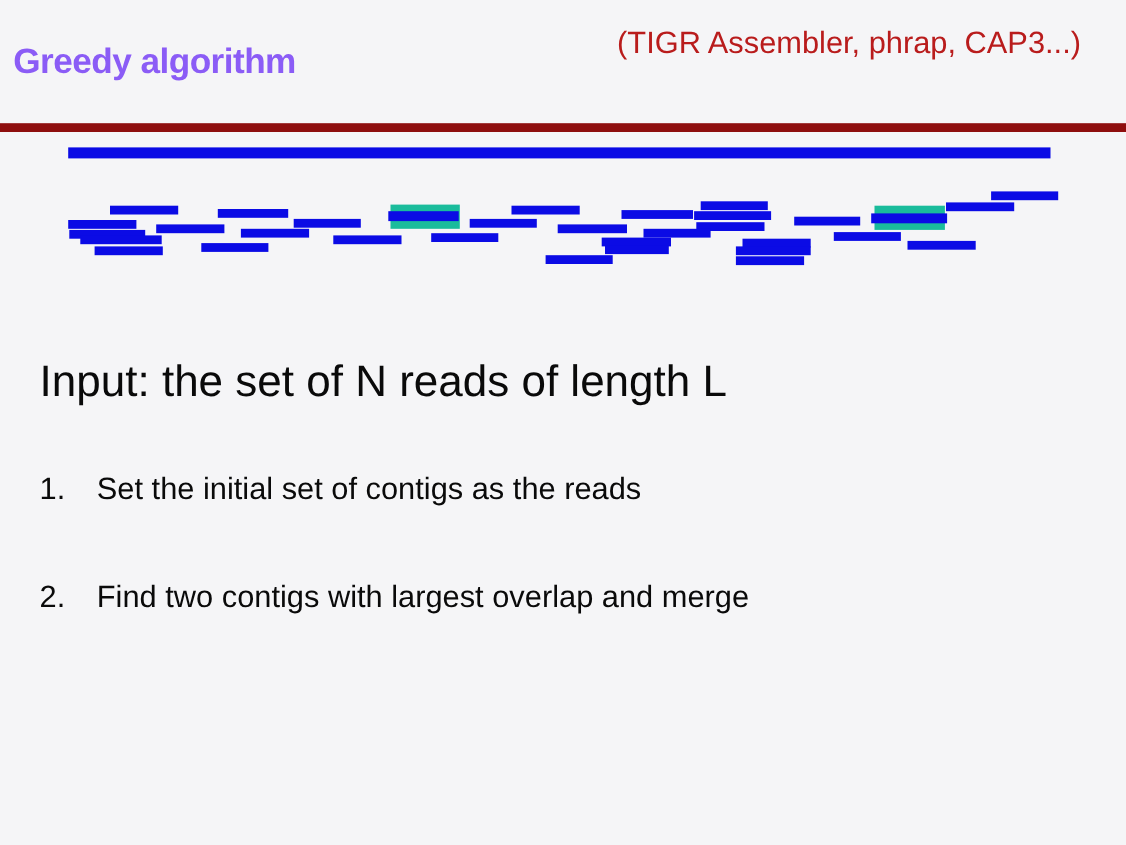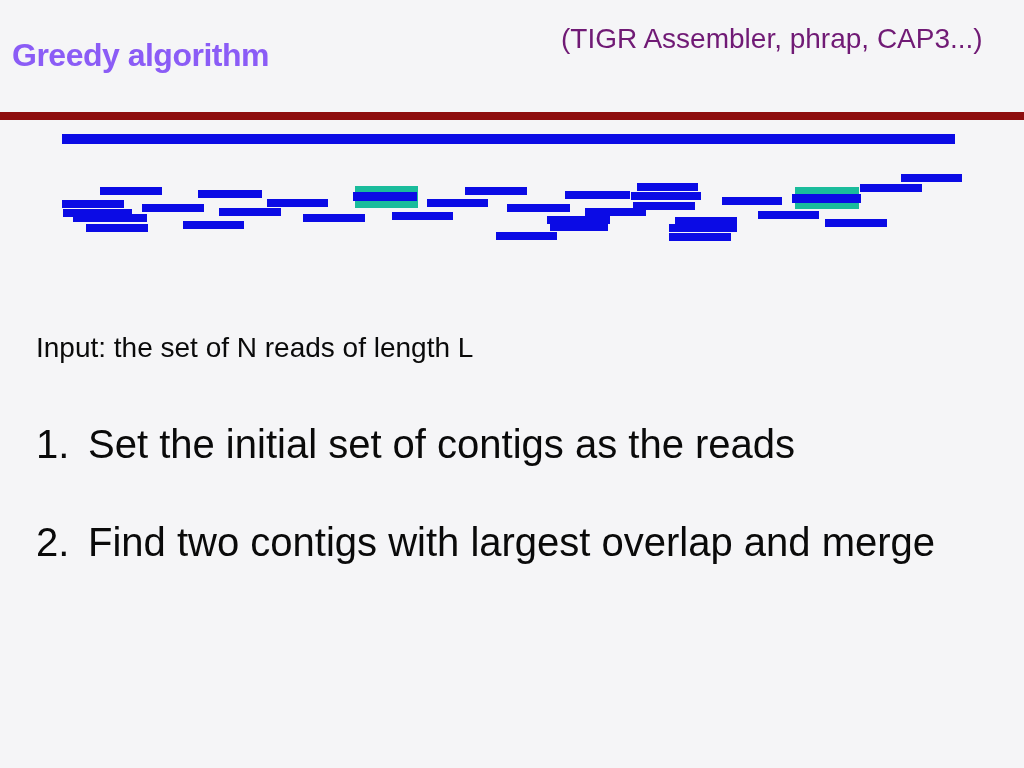--- a/index.html
+++ b/index.html
@@ -11,37 +11,37 @@
   .slide{
     position:absolute;left:0;top:0;width:1024px;height:768px;
   }
   .title{
     position:absolute;left:12px;top:18px;
     font-size:32px;font-weight:bold;line-height:1;color:#8b5cf6;
     letter-spacing:-0.5px;white-space:nowrap;
   }
   .subtitle{
     position:absolute;left:561px;top:25px;
-    font-size:28px;font-weight:normal;line-height:1;color:#701a75;
+    font-size:28px;font-weight:normal;line-height:1;color:#b91c1c;
     white-space:nowrap;
   }
   .divider{
     position:absolute;left:0;top:112px;width:1024px;height:8px;
   }
   .diagram{
     position:absolute;left:0;top:0;width:1024px;height:280px;
   }
   .diagram .rect{position:absolute;}
   .intro{
     position:absolute;left:36px;top:328px;
-    font-size:28px;line-height:39px;color:#0a0a0a;white-space:nowrap;
+    font-size:40px;line-height:39px;color:#0a0a0a;white-space:nowrap;
   }
   .step{
     position:absolute;left:36px;
-    font-size:40px;line-height:39px;color:#0a0a0a;white-space:nowrap;
+    font-size:28px;line-height:39px;color:#0a0a0a;white-space:nowrap;
   }
   .step .num{
     display:inline-block;width:52px;vertical-align:top;
   }
   .step .step-text{
     display:inline-block;vertical-align:top;
   }
   .step-1{top:425px;}
   .step-2{top:523px;}
   .step-3{top:662px;}

